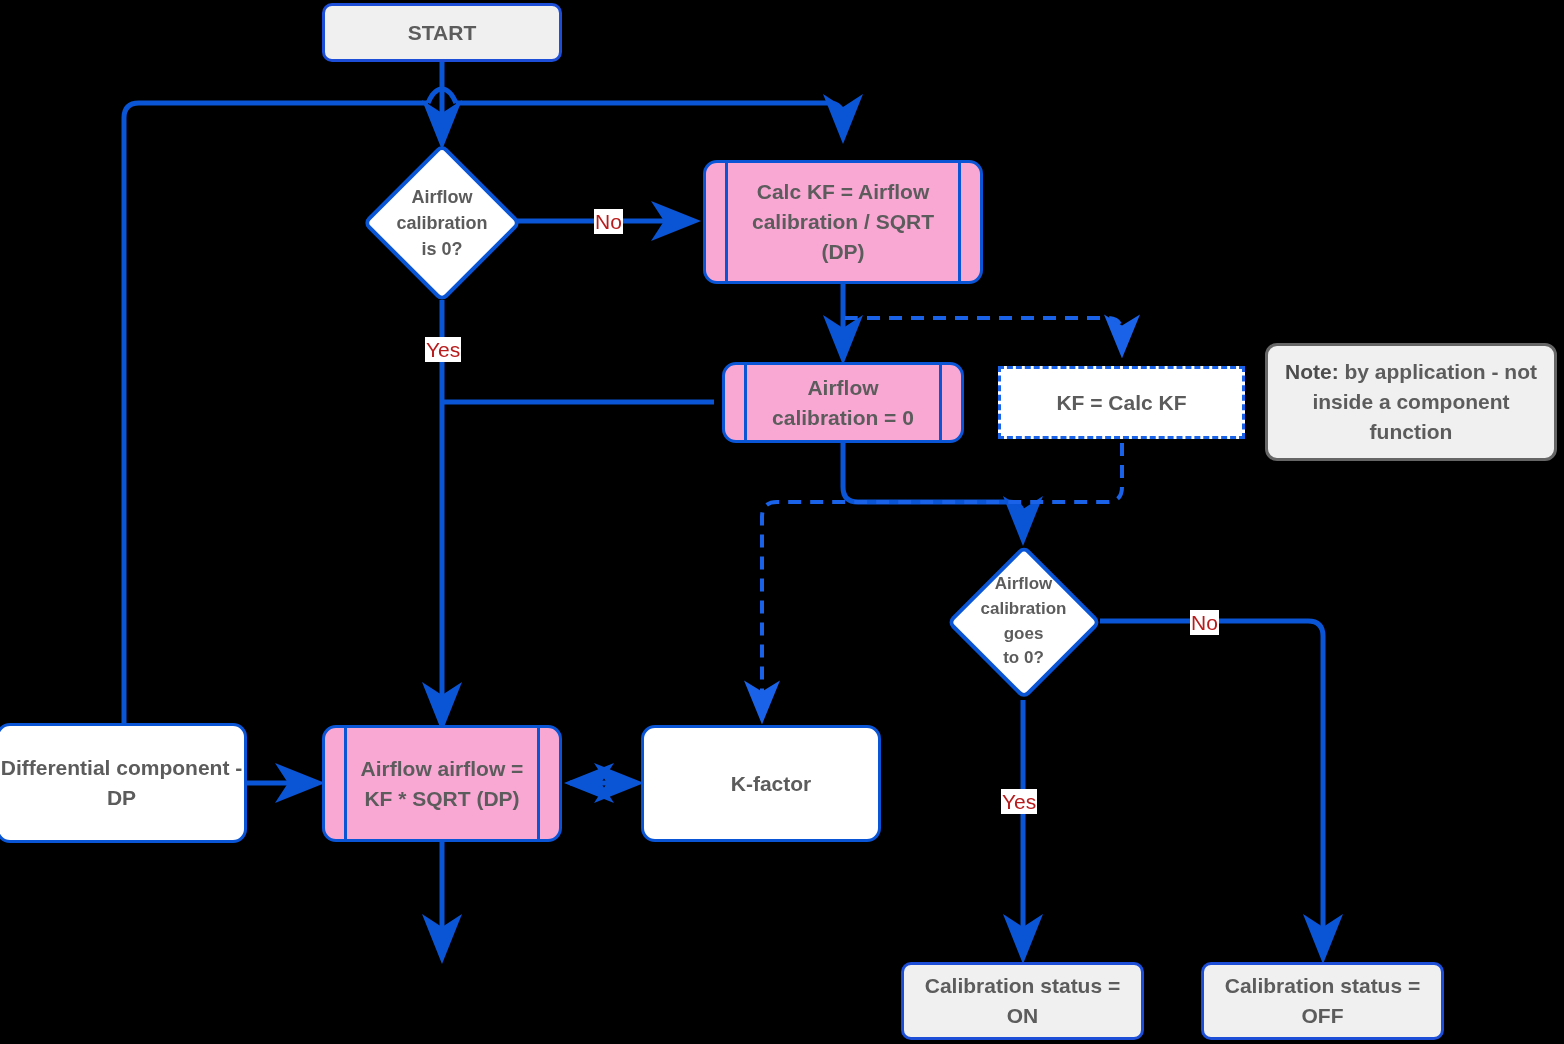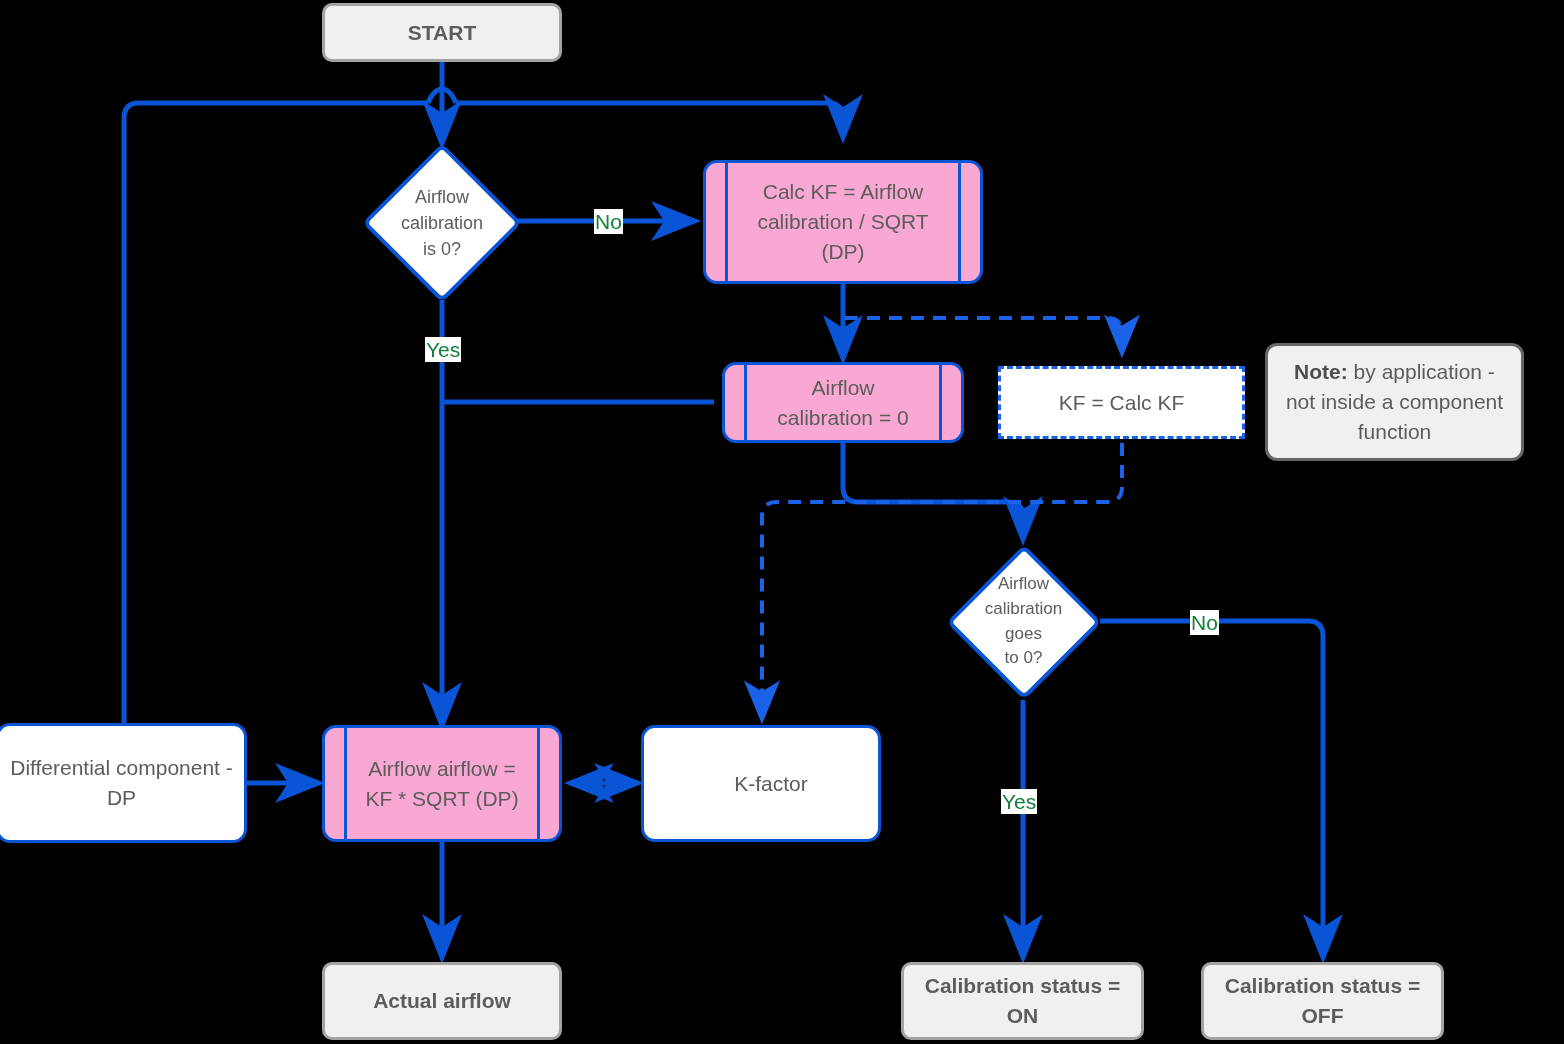--- a/index.html
+++ b/index.html
@@ -26,25 +26,26 @@
     position: absolute;
     box-sizing: border-box;
     display: flex;
     align-items: center;
     justify-content: center;
     text-align: center;
     color: #5c5c5c;
     font-size: 21px;
     line-height: 1.42;
     z-index: 5;
+    font-weight: bold;
   }
   
   .n-terminal {
     background: #f0f0f0;
-    border: 3px solid #a3a3a3;
+    border: 3px solid #1d4ed8;
     border-radius: 10px;
     font-weight: bold;
   }
   
   .n-process {
     background: #ffffff;
     border: 3px solid #0a55d6;
     border-radius: 14px;
   }
   
@@ -101,21 +102,21 @@
     position: relative;
     z-index: 3;
     font-size: 18px;
     line-height: 1.45;
   }
 
   
   .edge-label {
     position: absolute;
     background: #ffffff;
-    color: #15803d;
+    color: #b91c1c;
     font-size: 21px;
     line-height: 1;
     padding: 2px 1px;
     z-index: 6;
     white-space: nowrap;
   }
 </style>
 </head>
 <body>
 
@@ -195,21 +196,21 @@
 
   <div class="node n-subroutine" style="left:722px; top:362px; width:242px; height:81px;">
     <span class="lbl" style="white-space:pre-line">Airflow
 calibration = 0</span>
   </div>
 
   <div class="node n-dashed" style="left:998px; top:366px; width:247px; height:73px;">
     <span class="lbl">KF = Calc KF</span>
   </div>
 
-  <div class="node n-note" style="left:1265px; top:343px; width:259px; height:118px;">
+  <div class="node n-note" style="left:1265px; top:343px; width:292px; height:118px;">
     <span class="lbl"><b>Note:</b><span> by application - not inside a component function</span></span>
   </div>
 
   <div class="node n-decision" style="left:946px; top:544px; width:155px; height:155px;">
     <div class="dia"></div>
     <span class="lbl" style="white-space:pre-line; font-size:17px;">Airflow
 calibration
 goes
 to 0?</span>
   </div>
@@ -221,23 +222,20 @@
 
   <div class="node n-subroutine" style="left:322px; top:725px; width:240px; height:117px;">
     <span class="lbl" style="white-space:pre-line; padding:0 14px;">Airflow airflow =
 KF * SQRT (DP)</span>
   </div>
 
   <div class="node n-process" style="left:641px; top:725px; width:240px; height:117px;padding-left:20px;">
     <span class="lbl">K-factor</span>
   </div>
 
-  <div class="node n-terminal" style="left:322px; top:962px; width:240px; height:78px;">
-    <span class="lbl">Actual airflow</span>
-  </div>
 
   <div class="node n-terminal" style="left:901px; top:962px; width:243px; height:78px;">
     <span class="lbl" style="white-space:pre-line">Calibration status =
 ON</span>
   </div>
 
   <div class="node n-terminal" style="left:1201px; top:962px; width:243px; height:78px;">
     <span class="lbl" style="white-space:pre-line">Calibration status =
 OFF</span>
   </div>

